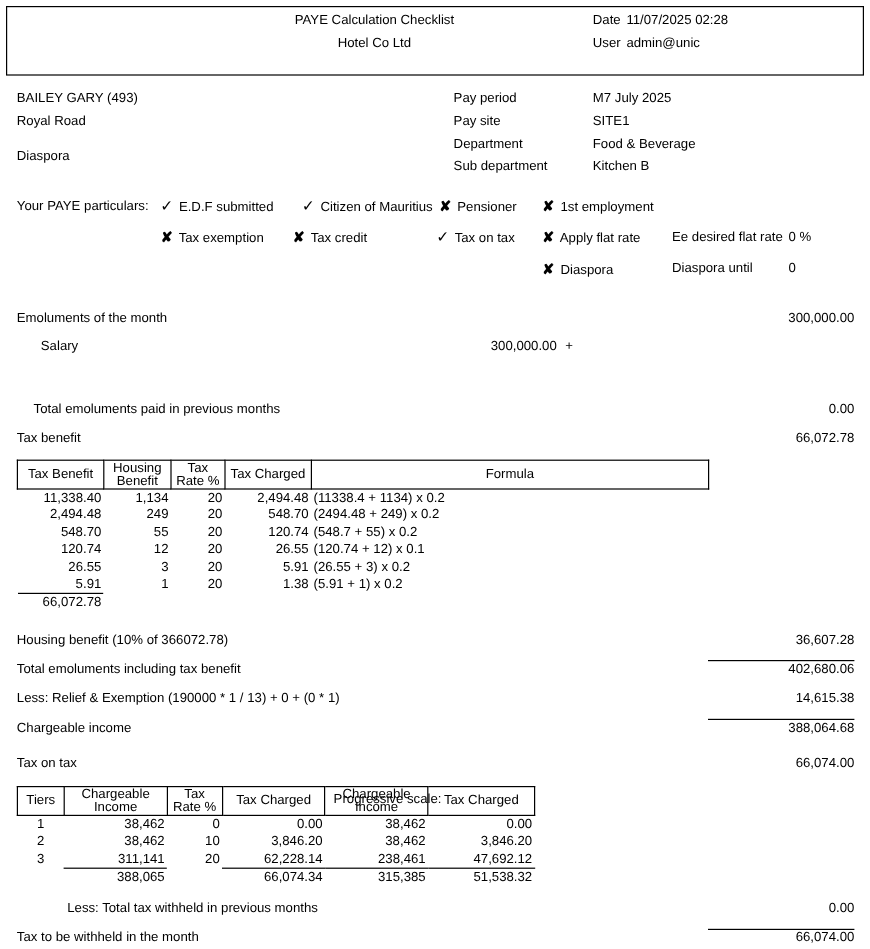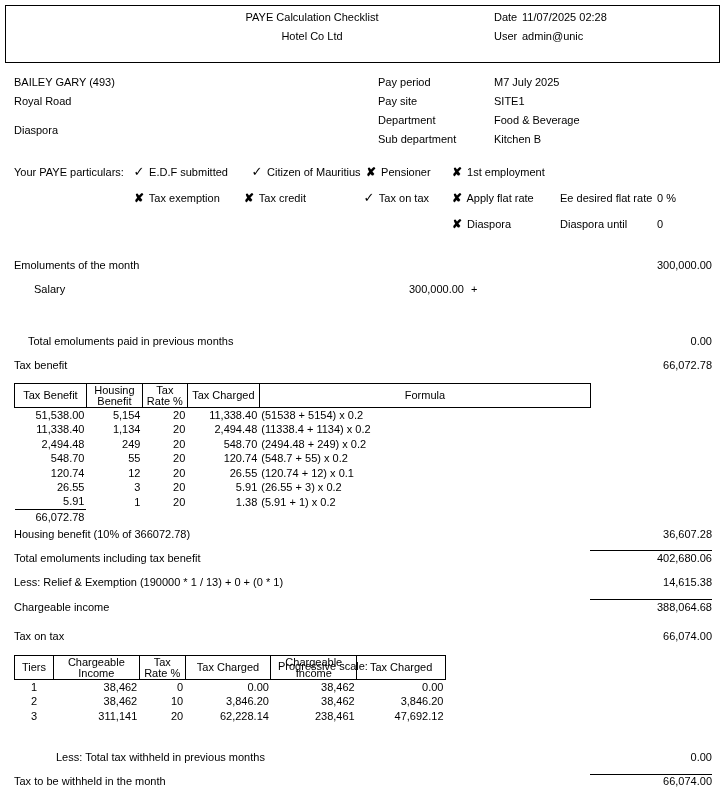--- a/index.html
+++ b/index.html
@@ -112,27 +112,20 @@
     <tr style="height:24px;">
       <th>Tax Benefit</th>
       <th>Housing Benefit</th>
       <th>Tax Rate %</th>
       <th>Tax Charged</th>
       <th>Formula</th>
     </tr>
   </thead>
   <tbody id="tb-body">
       <tr>
-        <td class="num">51,538.00</td>
-        <td class="num">5,154</td>
-        <td class="num">20</td>
-        <td class="num">11,338.40</td>
-        <td class="left">(51538 + 5154) x 0.2</td>
-      </tr>
-      <tr>
         <td class="num">11,338.40</td>
         <td class="num">1,134</td>
         <td class="num">20</td>
         <td class="num">2,494.48</td>
         <td class="left">(11338.4 + 1134) x 0.2</td>
       </tr>
       <tr>
         <td class="num">2,494.48</td>
         <td class="num">249</td>
         <td class="num">20</td>
@@ -229,20 +222,28 @@
         <td class="num">3,846.20</td>
       </tr>
       <tr>
         <td class="ctr">3</td>
         <td class="num">311,141</td>
         <td class="num">20</td>
         <td class="num">62,228.14</td>
         <td class="num">238,461</td>
         <td class="num">47,692.12</td>
       </tr>
+      <tr class="total">
+        <td class="ctr"></td>
+        <td class="num ul">388,065</td>
+        <td class="num"></td>
+        <td class="num ul">66,074.34</td>
+        <td class="num ul">315,385</td>
+        <td class="num ul">51,538.32</td>
+      </tr>
     </tbody>
 </table>
 
 <div class="abs" style="left:14px; top:751px;padding-left:42px;">Less: Total tax withheld in previous months</div>
 <div class="abs r" style="left:560px; top:751px; width:152px;">0.00</div>
 <div class="rule" style="left:590px; top:774px; width:122px;"></div>
 <div class="abs" style="left:14px; top:775px;">Tax to be withheld in the month</div>
 <div class="abs r" style="left:560px; top:775px; width:152px;">66,074.00</div>
 
 </body></html>

